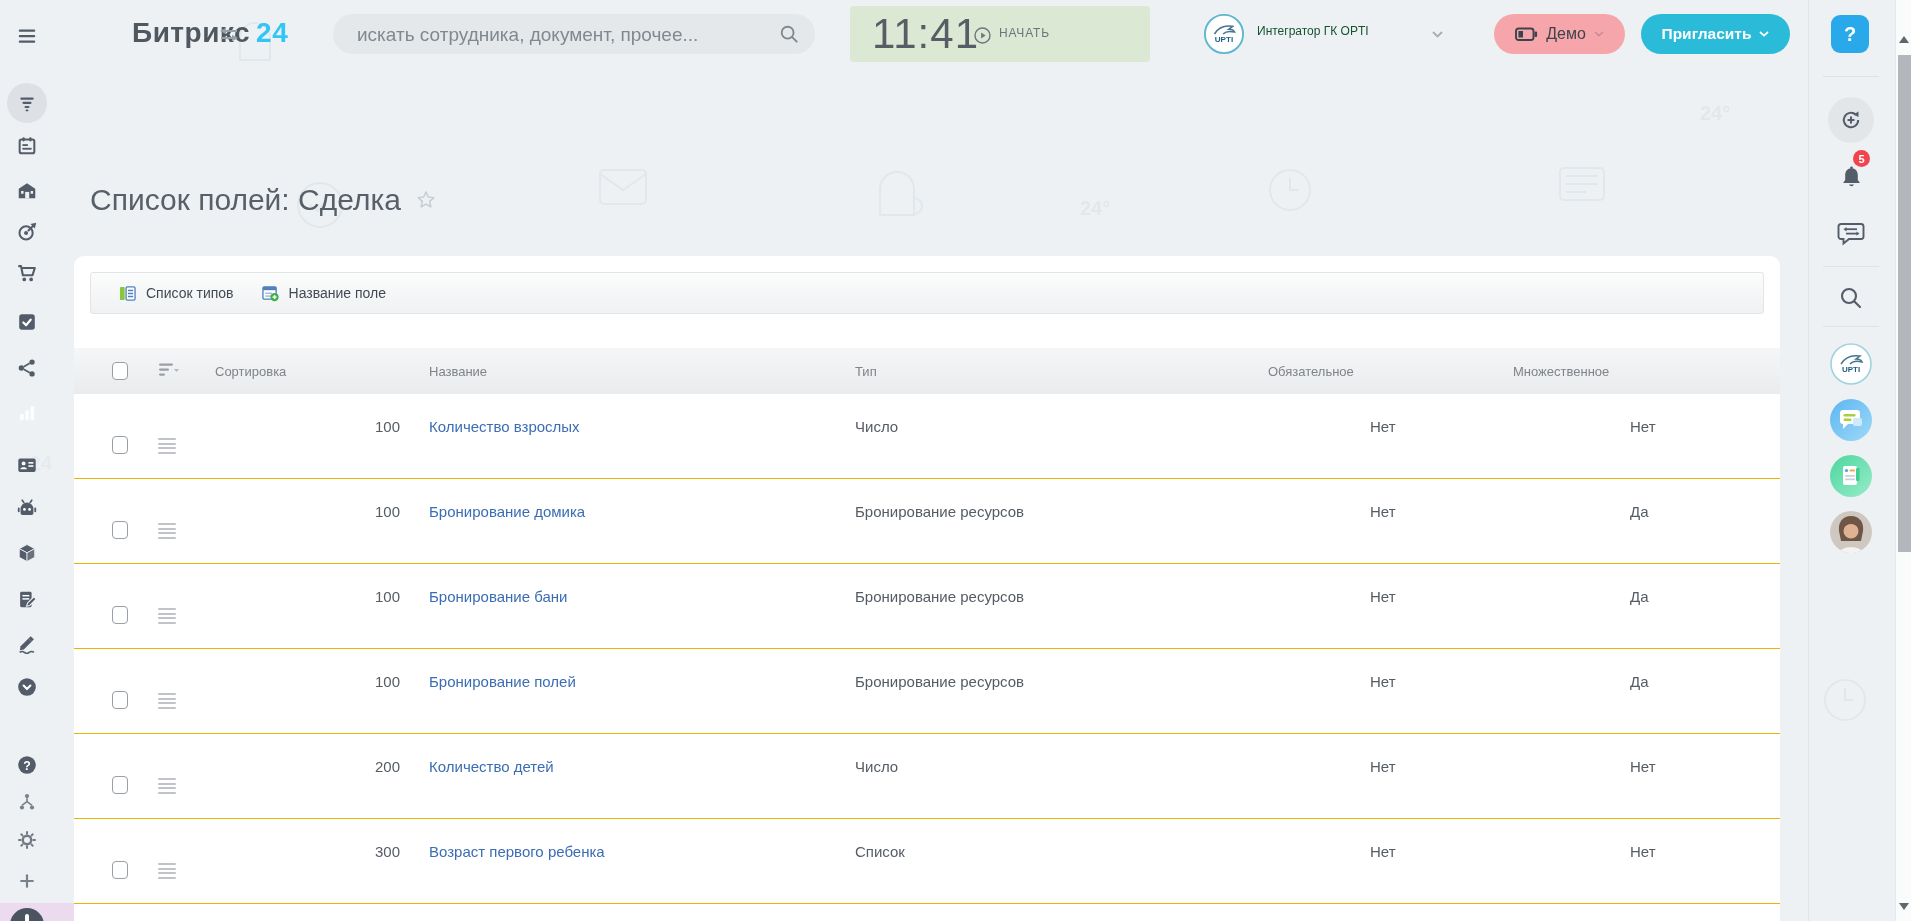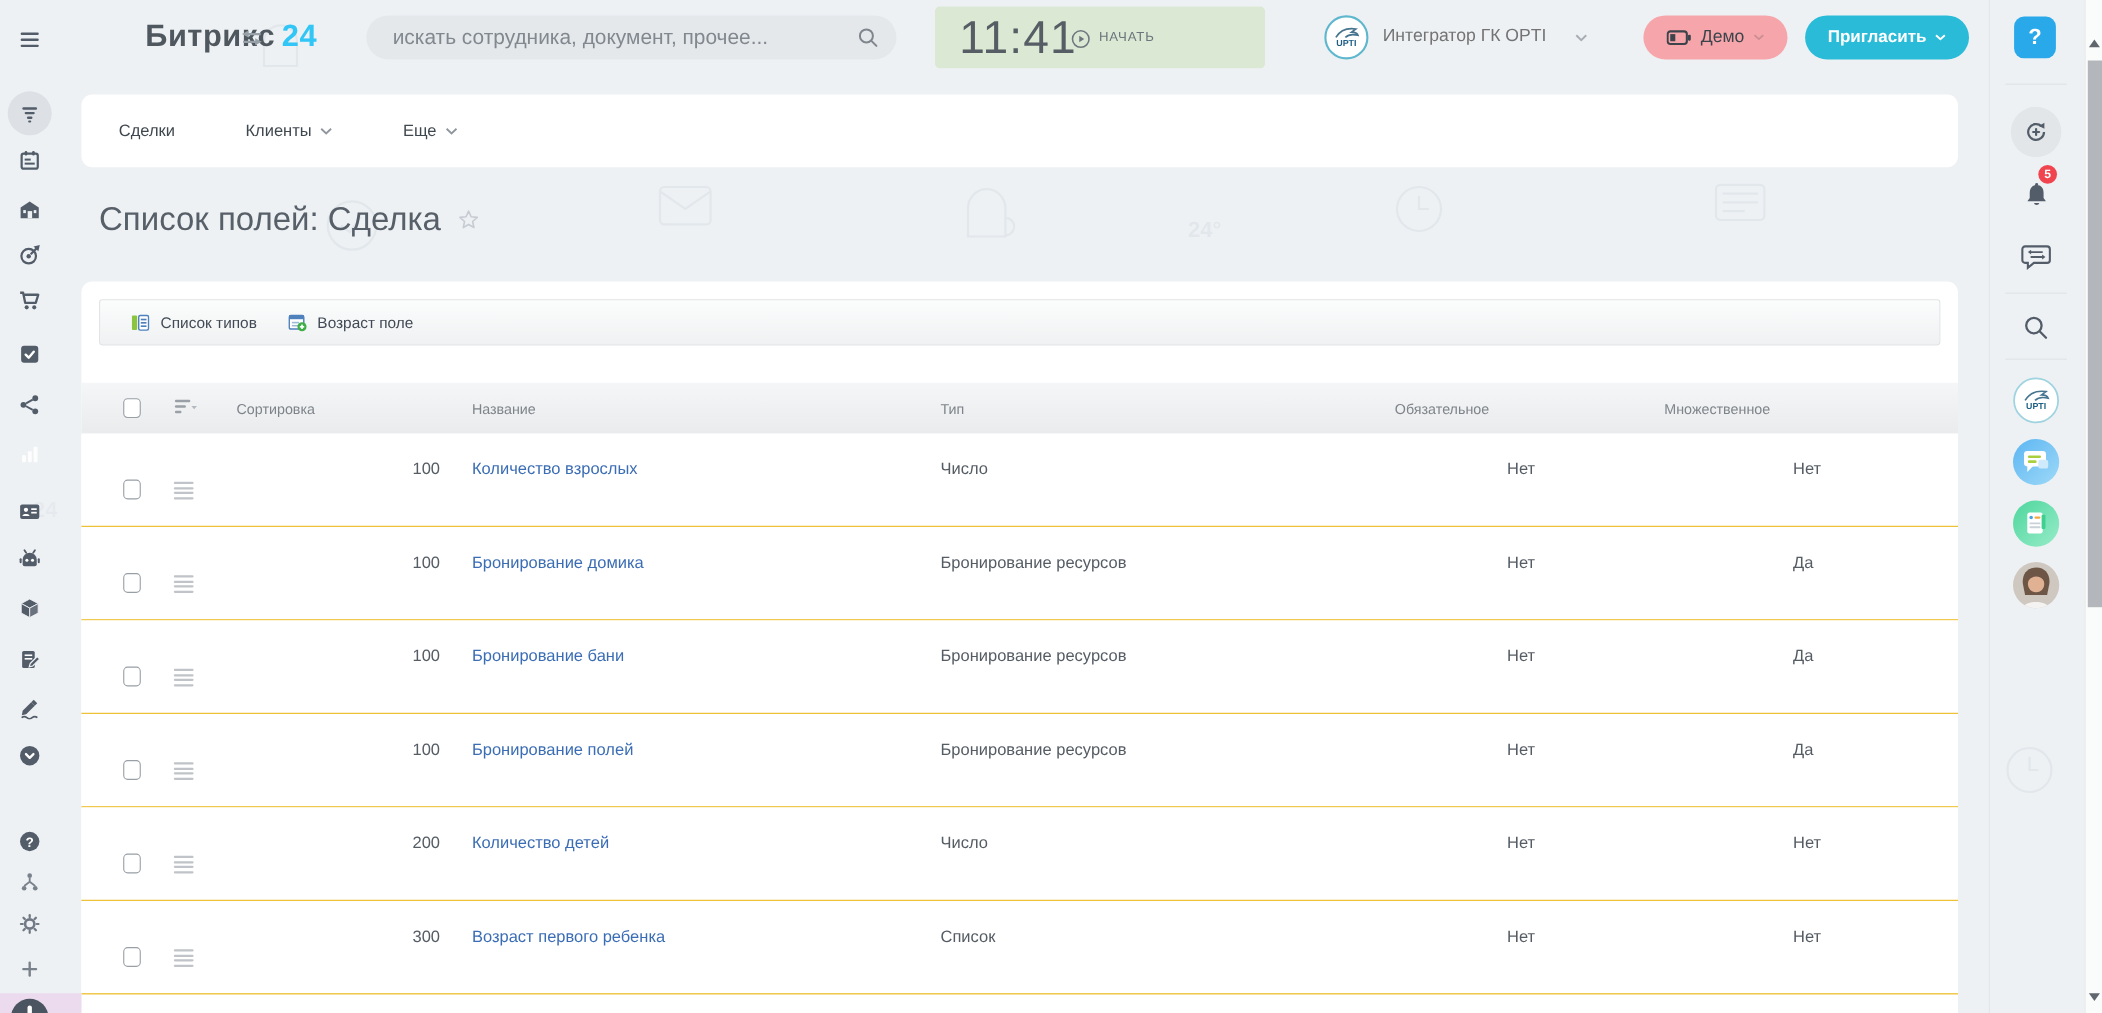--- a/index.html
+++ b/index.html
@@ -33,21 +33,21 @@
   #search-pill{position:absolute;left:259px;top:14px;width:482px;height:40px;border-radius:20px;background:#e4e8eb;}
   #search-input{position:absolute;left:22px;top:0;width:400px;height:40px;border:none;outline:none;background:transparent;
        font-family:inherit;font-size:19px;color:#59616a;}
   #search-input::placeholder{color:#81888f;opacity:1;}
   #search-pill .mag{position:absolute;right:16px;top:10px;}
   #clock-box{position:absolute;left:776px;top:6px;width:300px;height:56px;border-radius:4px;background:#dbe9d4;}
   #clock-time{position:absolute;left:22px;top:4px;font-size:42px;font-weight:300;color:#565d64;letter-spacing:1px;}
   #clock-start{position:absolute;left:123px;top:20px;display:flex;align-items:flex-start;gap:7px;cursor:pointer;}
   #clock-start span{font-size:12px;color:#6d747c;letter-spacing:.8px;}
   #co-logo{position:absolute;left:1129px;top:13px;}
-  #company-name{position:absolute;left:1183px;top:24px;font-size:16px;color:#737373;cursor:pointer;}
+  #company-name{position:absolute;left:1183px;top:24px;font-size:12px;color:#14532d;cursor:pointer;}
   #company-chevron{position:absolute;left:1358px;top:31px;}
   .pill-btn{position:absolute;top:14px;height:40px;border-radius:20px;display:flex;align-items:center;
        justify-content:center;gap:8px;cursor:pointer;box-sizing:border-box;}
   #demo-btn{left:1420px;width:131px;background:#f6a6ab;}
   #demo-btn span{font-size:16px;color:#3c434b;}
   #invite-btn{left:1567px;width:149px;background:#2abbd8;}
   #invite-btn span{font-size:15.5px;font-weight:bold;color:#fff;}
 
   
   #nav-bar{position:absolute;left:74px;top:86px;width:1706px;height:66px;background:#fff;border-radius:10px;
@@ -374,37 +374,20 @@
     </div>
 
     <div id="invite-btn" class="pill-btn">
       <span>Пригласить</span>
       <svg width="10" height="6" viewBox="0 0 10 6">
           <polyline points="1,1 5,4.6 9,1" fill="none" stroke="#ffffff" stroke-width="1.7"></polyline>
         </svg>
     </div>
   </header>
 
-  <nav id="nav-bar">
-    <span class="nav-item">
-      <span>Сделки</span>
-    </span>
-    <span class="nav-item">
-      <span>Клиенты</span>
-      <svg width="11" height="7" viewBox="0 0 11 7">
-          <polyline points="1,1 5.5,5.3 10,1" fill="none" stroke="#8f969d" stroke-width="1.7"></polyline>
-        </svg>
-    </span>
-    <span class="nav-item">
-      <span>Еще</span>
-      <svg width="11" height="7" viewBox="0 0 11 7">
-          <polyline points="1,1 5.5,5.3 10,1" fill="none" stroke="#8f969d" stroke-width="1.7"></polyline>
-        </svg>
-    </span>
-  </nav>
 
   <div id="page-title-row">
     <h1 id="page-title" style="margin:0;font-weight:300">Список полей: Сделка</h1>
     <svg width="22" height="22" viewBox="0 0 24 24">
         <path d="M12 3.2 l2.5 5.6 6.1 .6 -4.6 4.1 1.3 6 -5.3 -3.1 -5.3 3.1 1.3 -6 -4.6 -4.1 6.1 -.6 Z" fill="none" stroke="#c6ccd2" stroke-width="1.6" stroke-linejoin="round"></path>
       </svg>
   </div>
 
   <section id="content-card">
 
@@ -422,21 +405,21 @@
       <span class="tb-btn">
         <svg width="17" height="17" viewBox="0 0 18 18">
             <rect x="1" y="2" width="14" height="13" rx="1.5" fill="#fff" stroke="#4f81bd" stroke-width="1.4"></rect>
             <rect x="1" y="2" width="14" height="3.5" fill="#4f81bd"></rect>
             <rect x="3.5" y="8" width="7" height="1.5" fill="#9db9d8"></rect>
             <rect x="3.5" y="11" width="7" height="1.5" fill="#9db9d8"></rect>
             <circle cx="13.3" cy="12.8" r="4.4" fill="#3fae49"></circle>
             <rect x="11.2" y="12" width="4.2" height="1.6" fill="#fff"></rect>
             <rect x="12.5" y="10.7" width="1.6" height="4.2" fill="#fff"></rect>
           </svg>
-        <span>Возраст поле</span>
+        <span>Название поле</span>
       </span>
     </div>
 
     <div id="table-header">
       <span class="cb"></span>
       <span class="hcell" style="left:84px;top:14px">
         <svg width="22" height="16" viewBox="0 0 22 16">
             <g fill="#9aa0a7">
               <rect x="1" y="1.5" width="14" height="2.2" rx="1.1"></rect>
               <rect x="1" y="6.5" width="10" height="2.2" rx="1.1"></rect>

